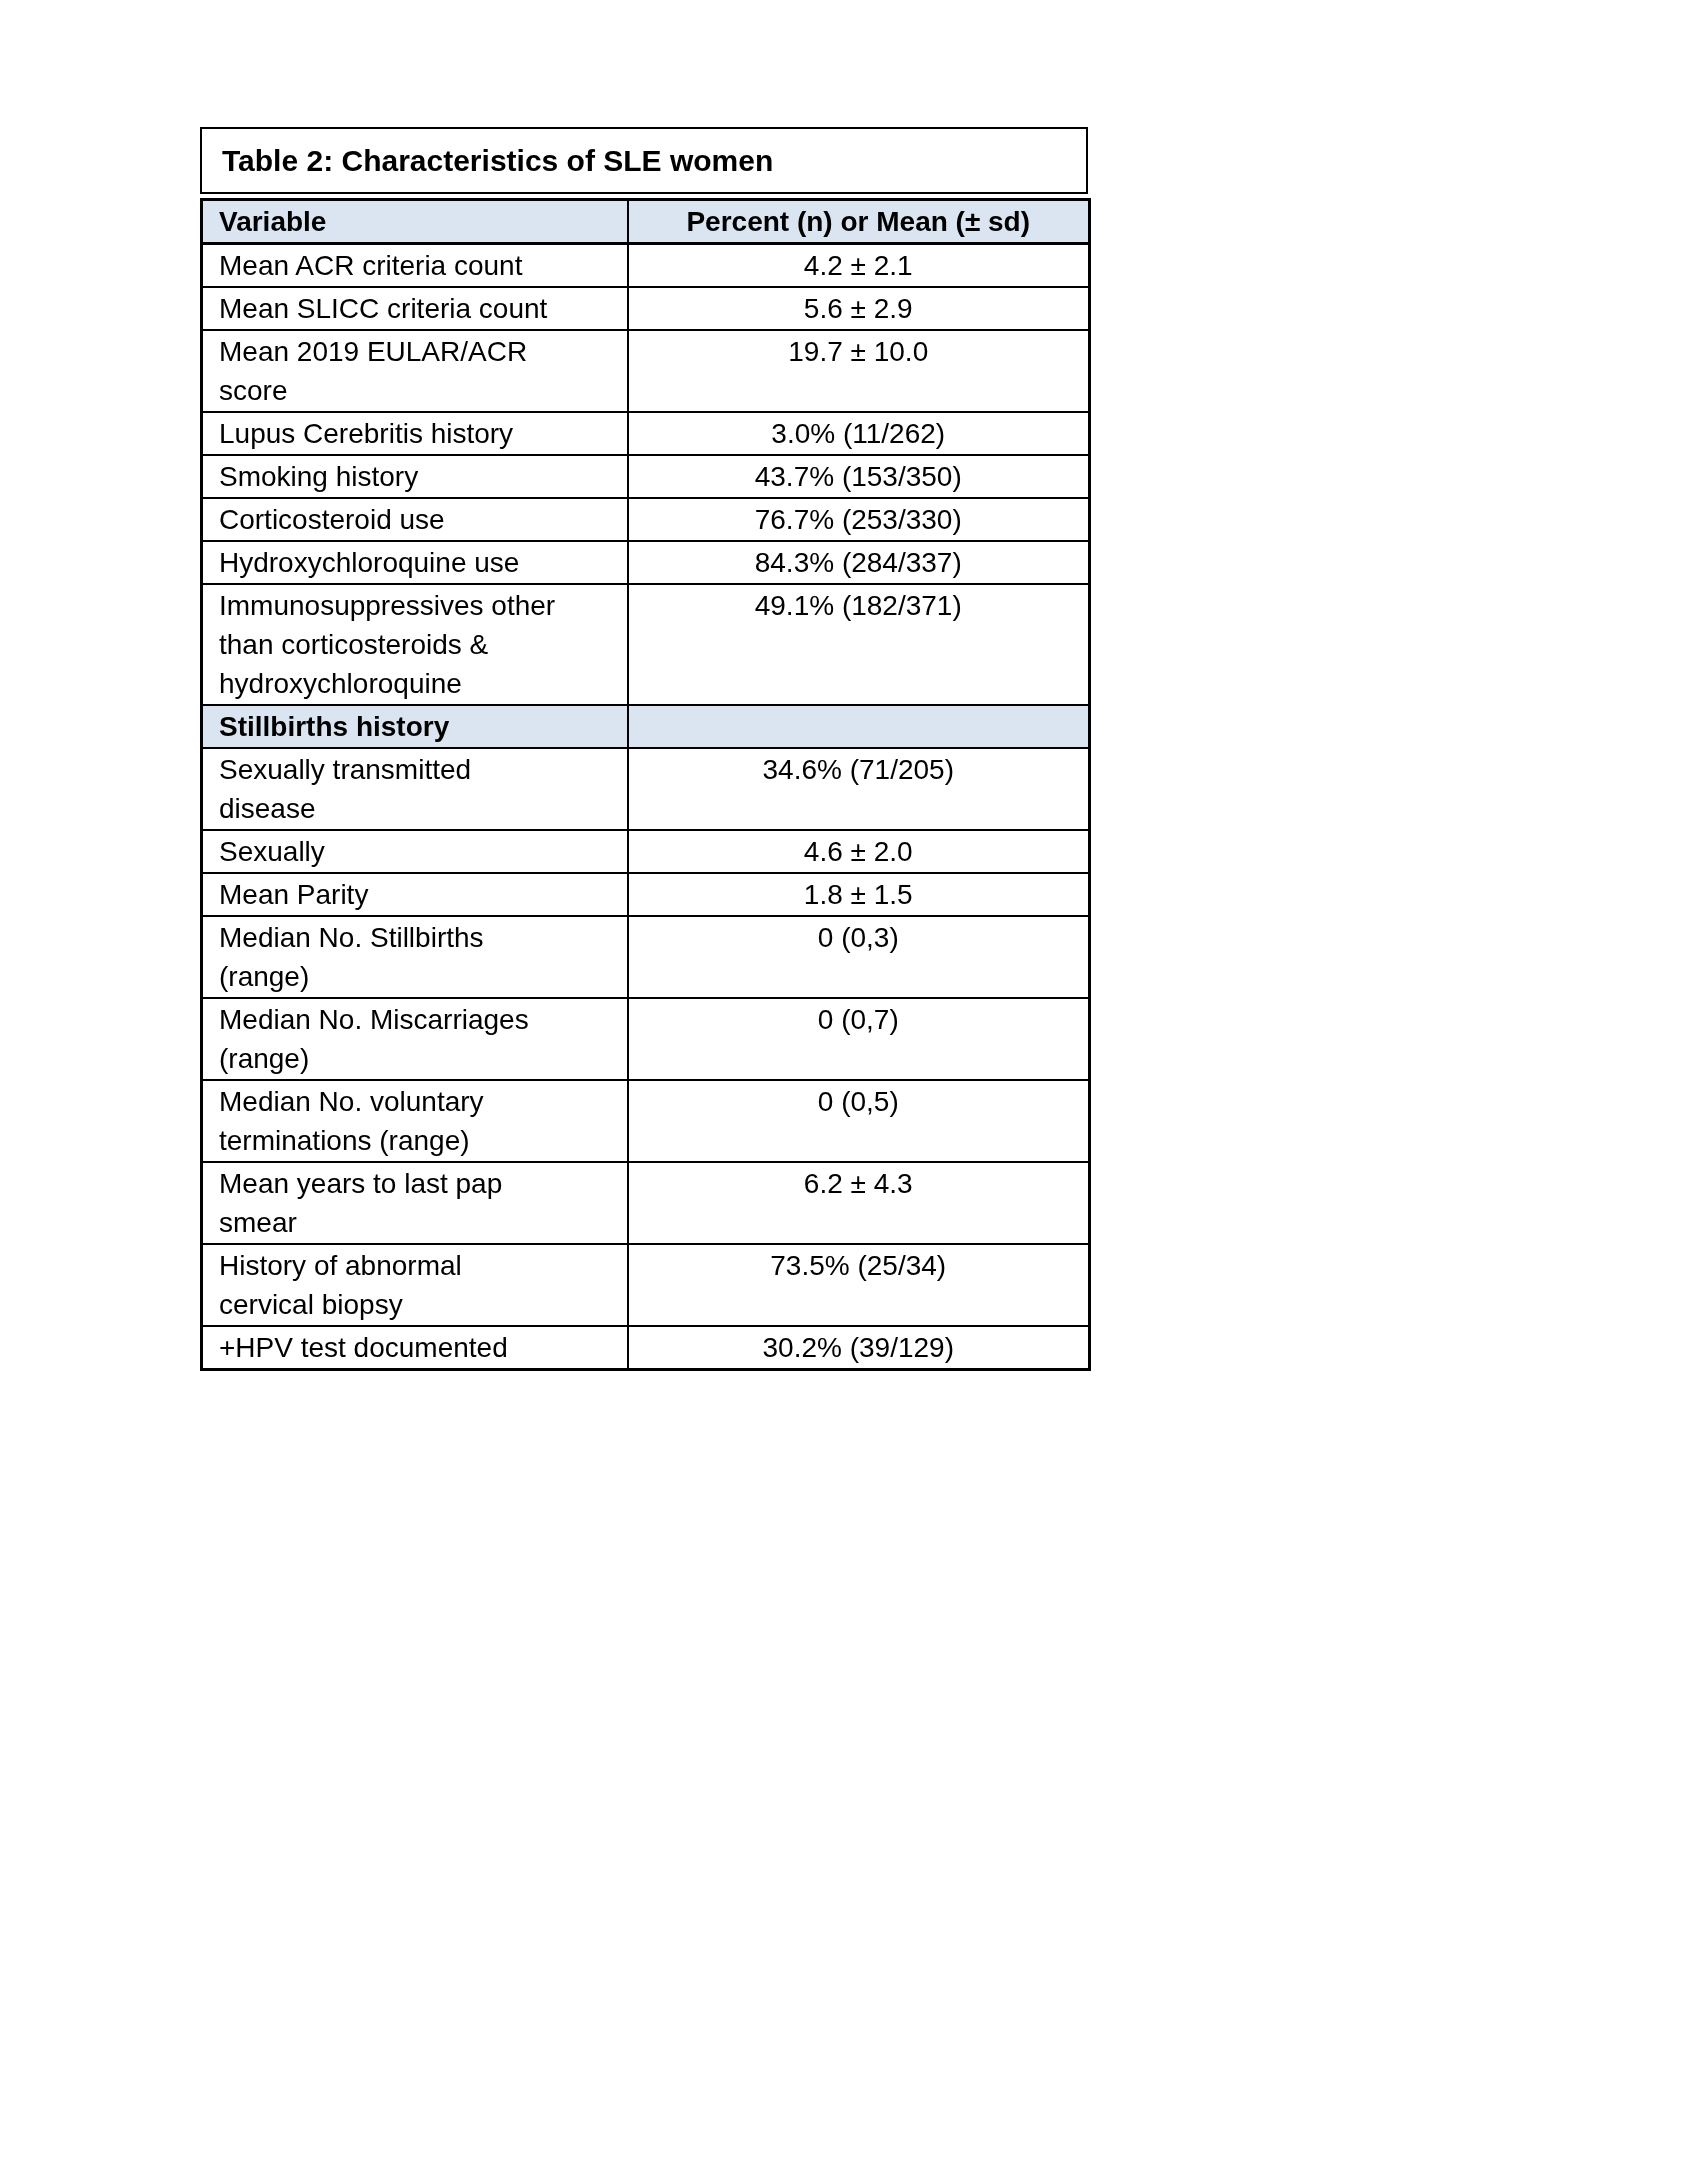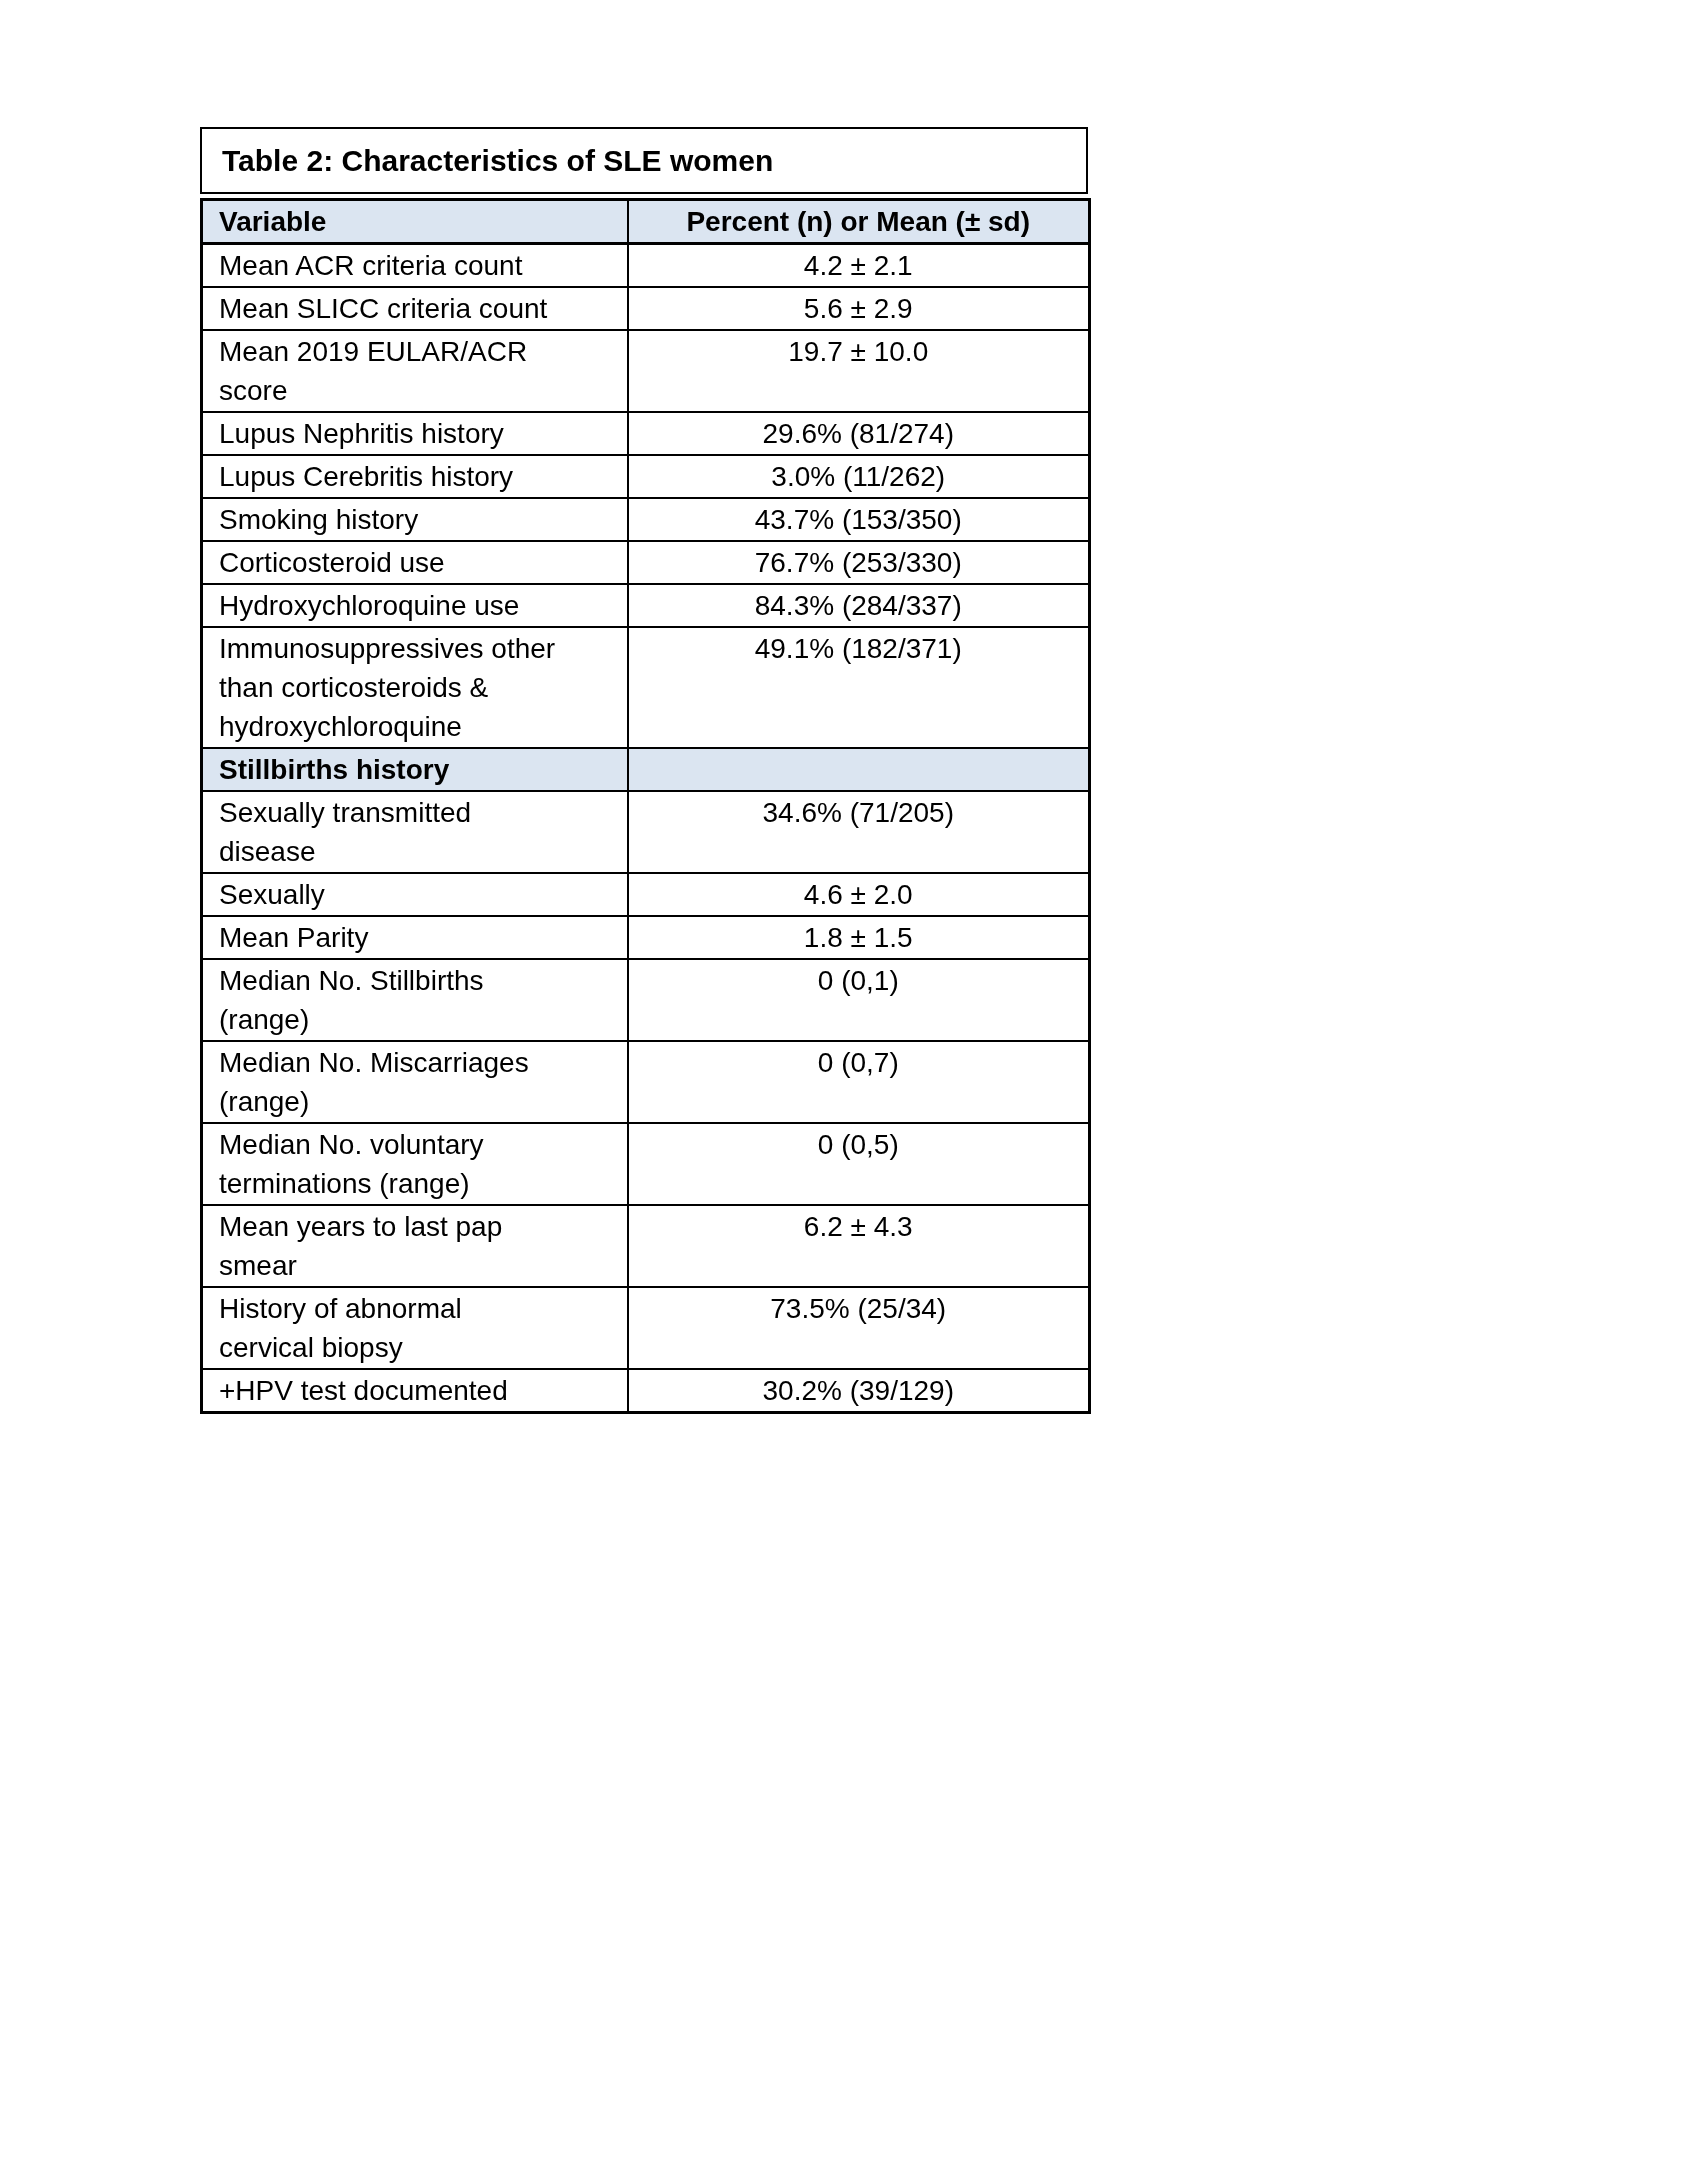--- a/index.html
+++ b/index.html
@@ -97,24 +97,20 @@
       <tr>
         <td class="var-cell">Mean SLICC criteria count</td>
         <td class="val-cell">5.6 ± 2.9</td>
       </tr>
       <tr>
         <td class="var-cell">Mean 2019 EULAR/ACR
 score</td>
         <td class="val-cell">19.7 ± 10.0</td>
       </tr>
       <tr>
-        <td class="var-cell">Lupus Nephritis history</td>
-        <td class="val-cell">29.6% (81/274)</td>
-      </tr>
-      <tr>
         <td class="var-cell">Lupus Cerebritis history</td>
         <td class="val-cell">3.0% (11/262)</td>
       </tr>
       <tr>
         <td class="var-cell">Smoking history</td>
         <td class="val-cell">43.7% (153/350)</td>
       </tr>
       <tr>
         <td class="var-cell">Corticosteroid use</td>
         <td class="val-cell">76.7% (253/330)</td>
@@ -142,21 +138,21 @@
         <td class="var-cell">Sexually</td>
         <td class="val-cell">4.6 ± 2.0</td>
       </tr>
       <tr>
         <td class="var-cell">Mean Parity</td>
         <td class="val-cell">1.8 ± 1.5</td>
       </tr>
       <tr>
         <td class="var-cell">Median No. Stillbirths
 (range)</td>
-        <td class="val-cell">0 (0,1)</td>
+        <td class="val-cell">0 (0,3)</td>
       </tr>
       <tr>
         <td class="var-cell">Median No. Miscarriages
 (range)</td>
         <td class="val-cell">0 (0,7)</td>
       </tr>
       <tr>
         <td class="var-cell">Median No. voluntary
 terminations (range)</td>
         <td class="val-cell">0 (0,5)</td>

